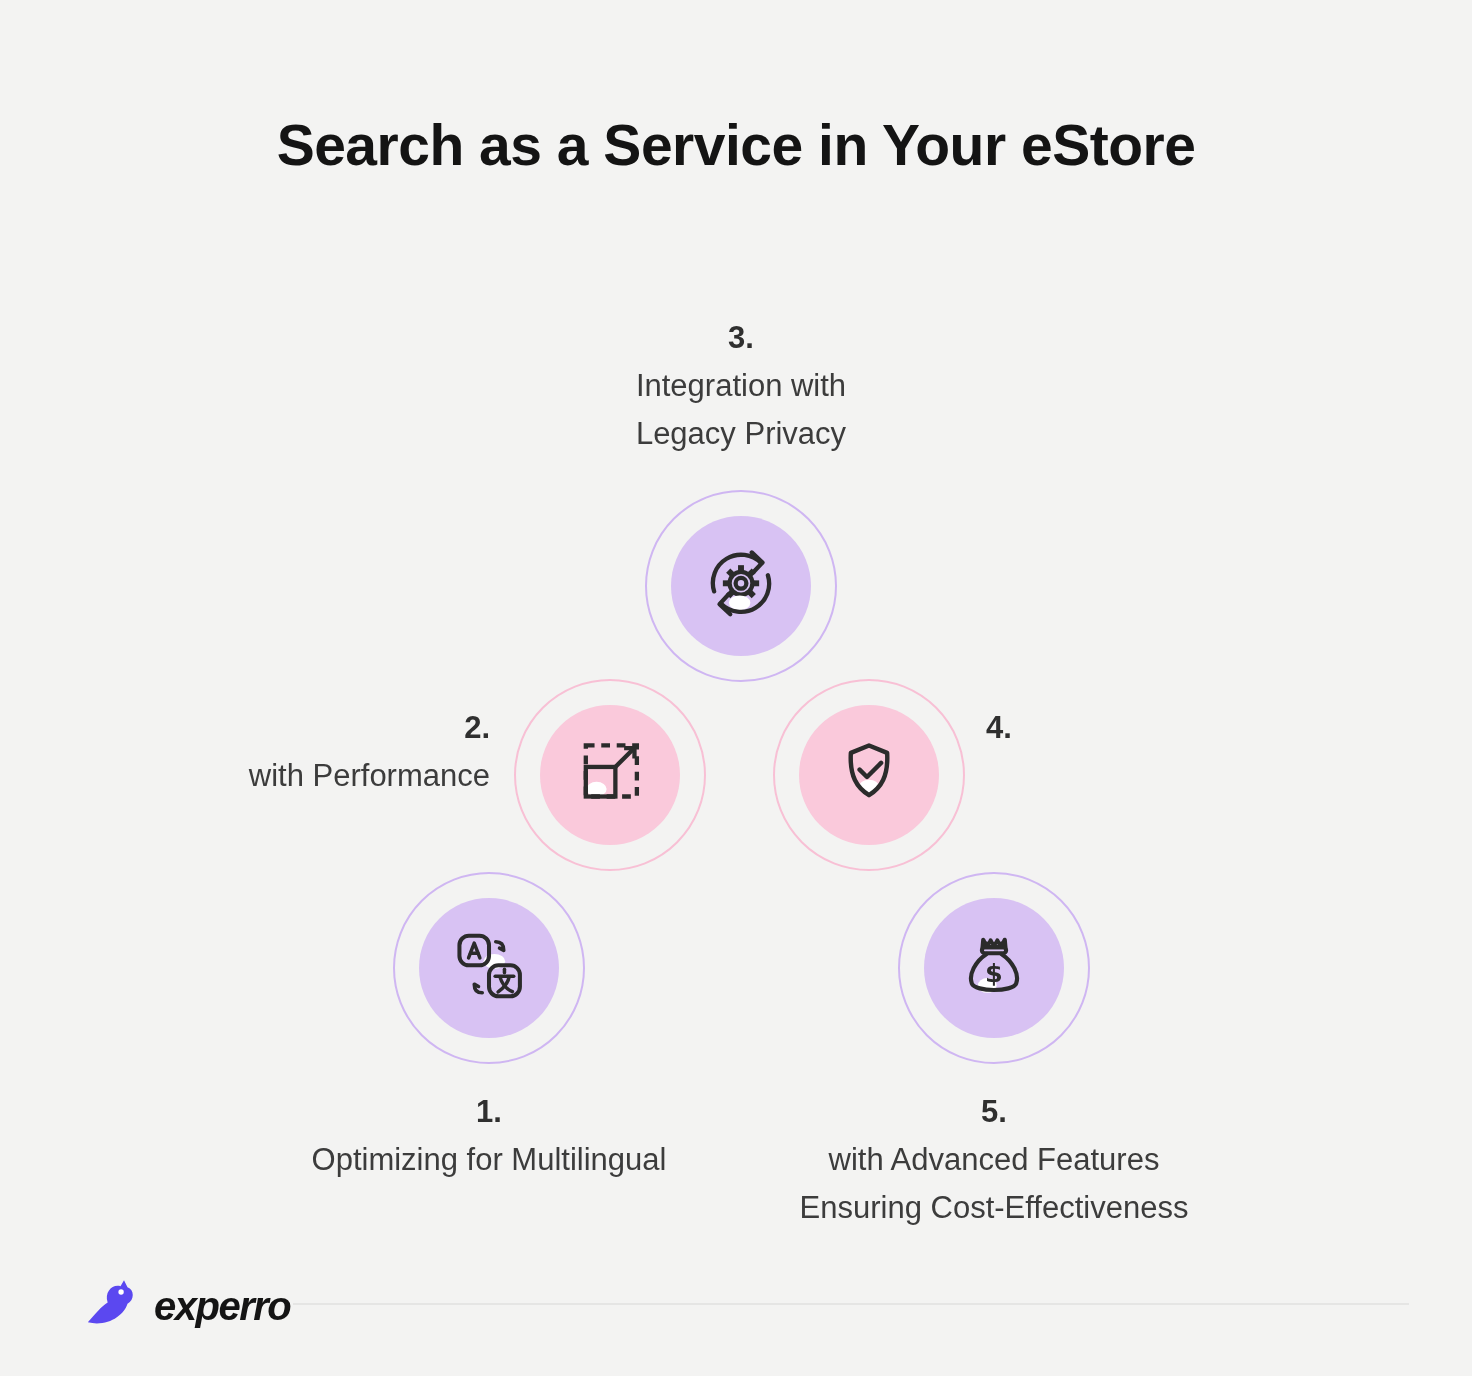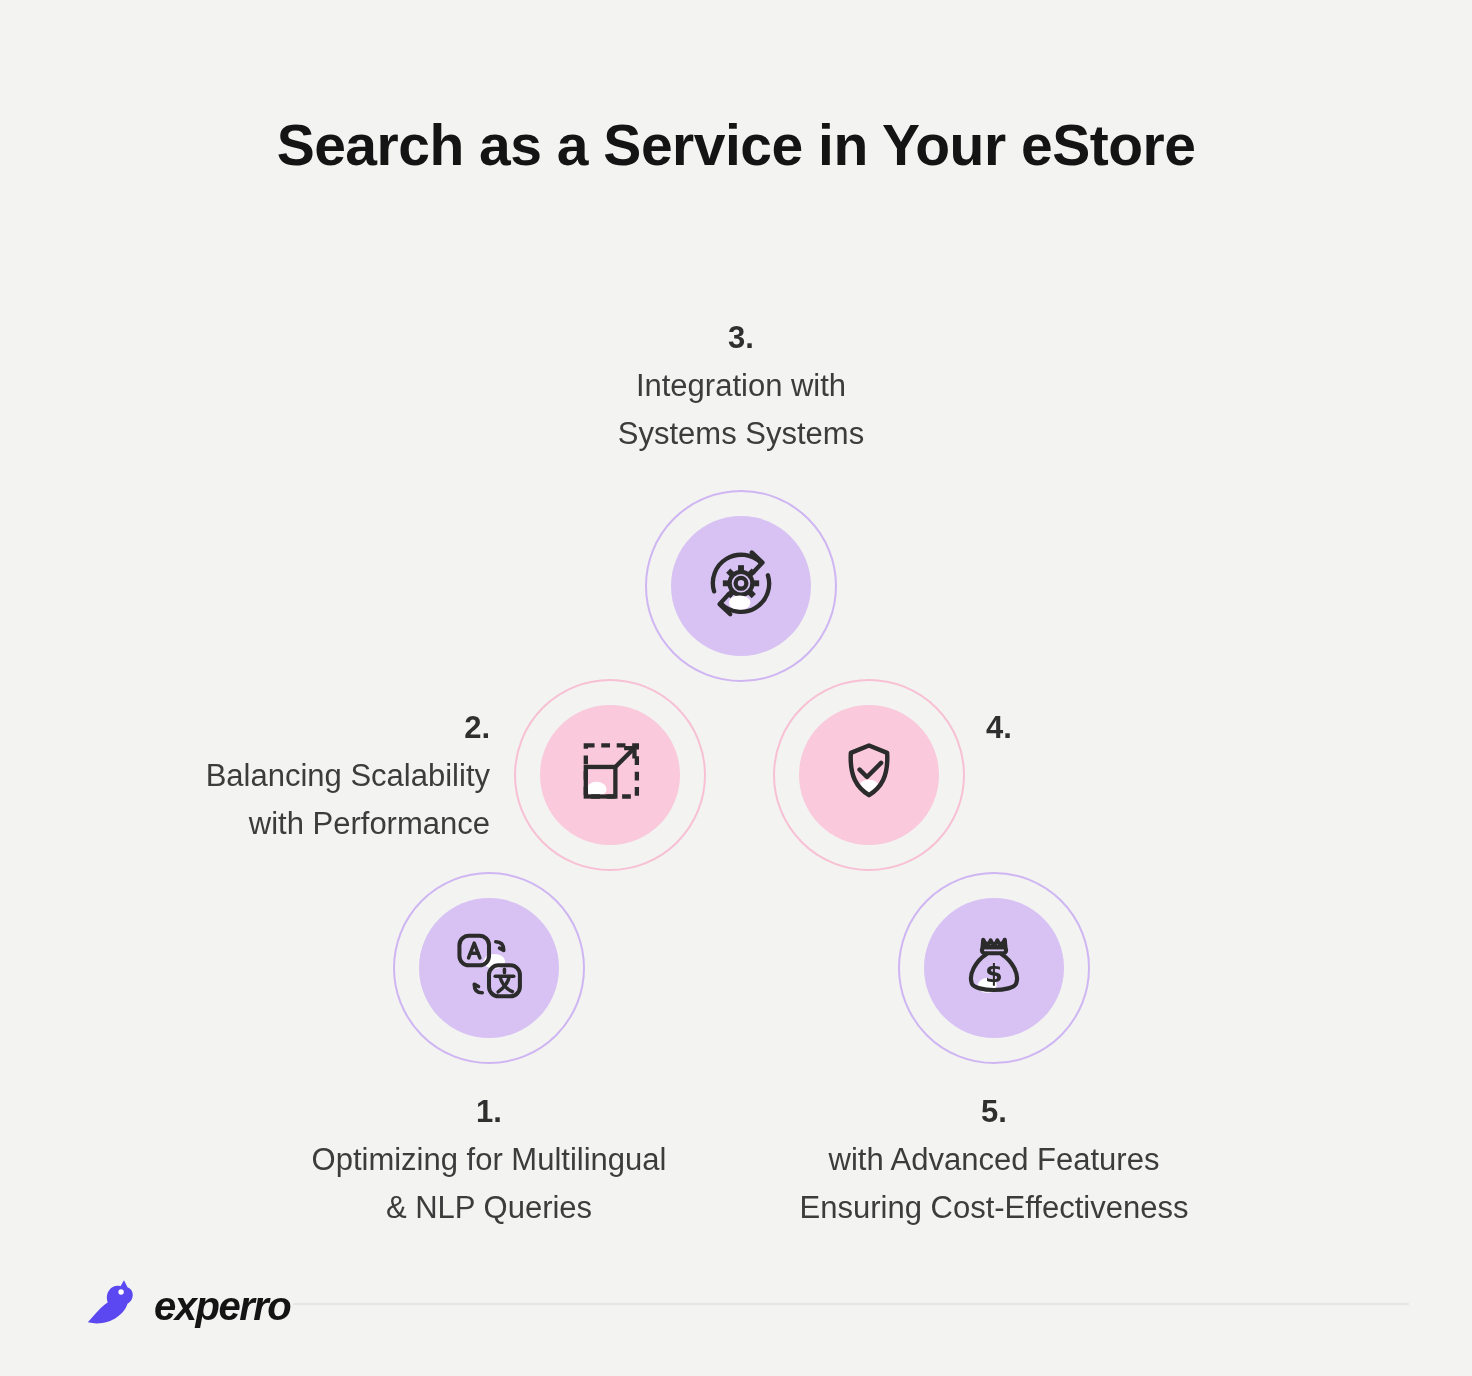--- a/index.html
+++ b/index.html
@@ -73,37 +73,35 @@
 
 <div class="canvas">
 
   <header class="title">
     <span class="title-line2">Search as a Service in Your eStore</span>
   </header>
 
   <div class="label label-3">
     <div class="num">3.</div>
     <div class="line">Integration with</div>
-    <div class="line">Systems Systems</div>
+    <div class="line">Legacy Privacy</div>
   </div>
 
   <div class="label label-2">
     <div class="num">2.</div>
-    <div class="line">Balancing Scalability</div>
     <div class="line">with Performance</div>
   </div>
 
   <div class="label label-4">
     <div class="num">4.</div>
   </div>
 
   <div class="label label-1">
     <div class="num">1.</div>
     <div class="line">Optimizing for Multilingual</div>
-    <div class="line">&amp; NLP Queries</div>
   </div>
 
   <div class="label label-5">
     <div class="num">5.</div>
     <div class="line">with Advanced Features</div>
     <div class="line">Ensuring Cost-Effectiveness</div>
   </div>
 
   <div class="node purple node-3">
     <div class="bubble">

